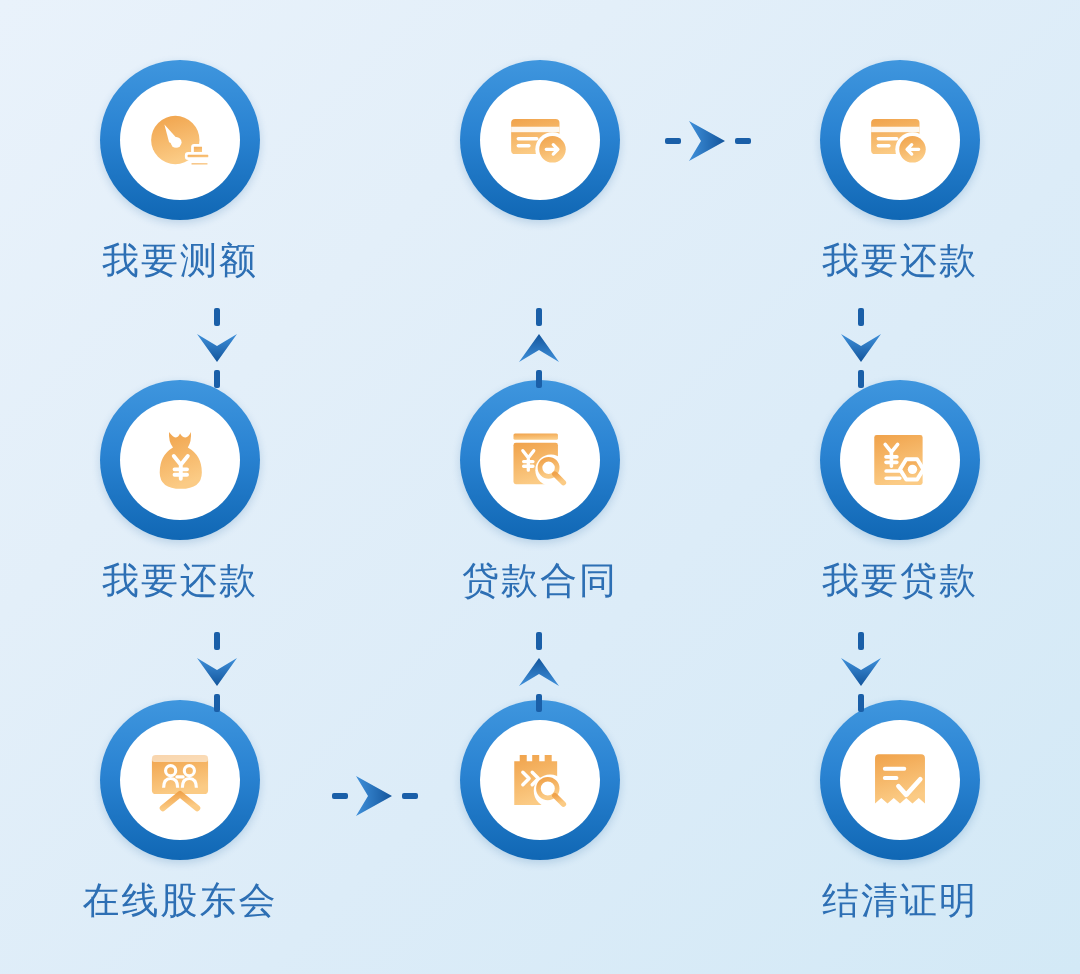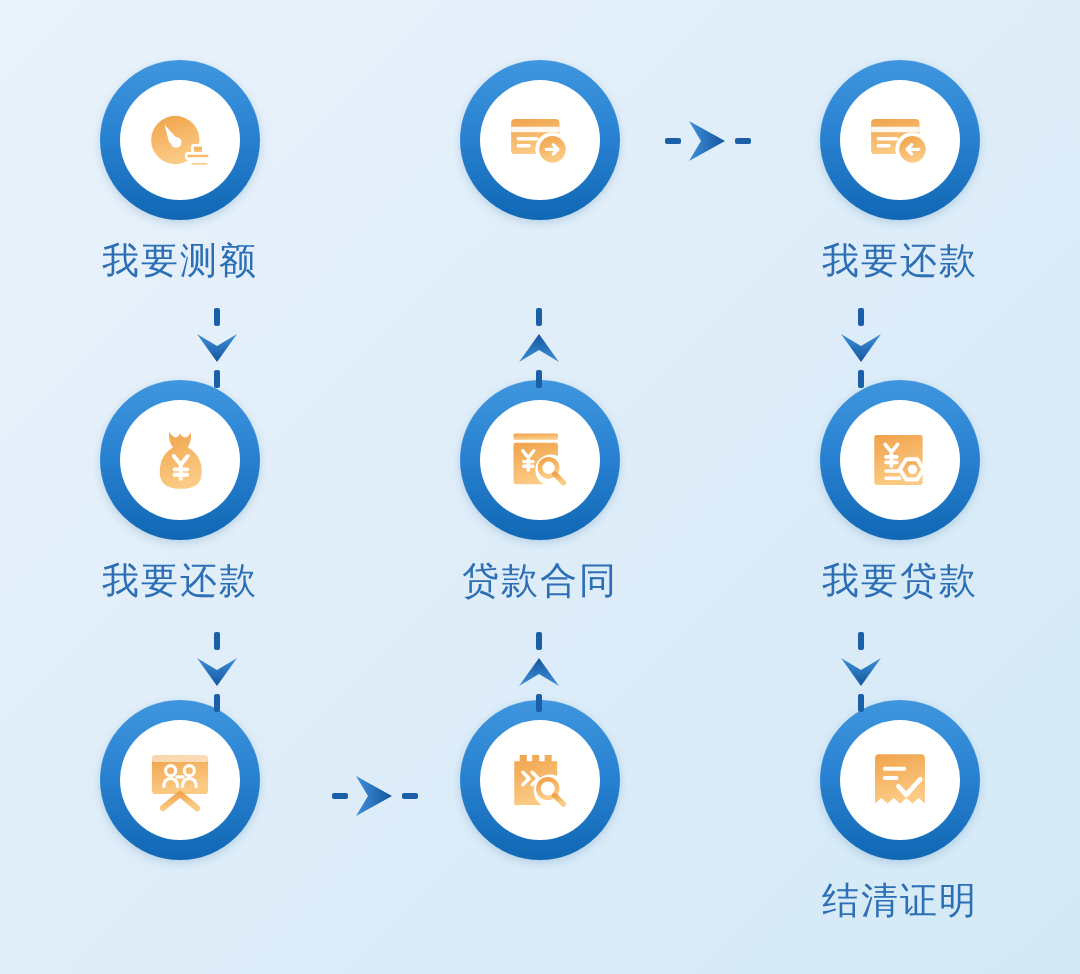--- a/index.html
+++ b/index.html
@@ -221,20 +221,21 @@
           <rect x="14" y="18" width="72" height="50" rx="5" fill="url(#g7)"></rect>
           <rect x="14" y="18" width="72" height="9" rx="3" fill="#ffffff" opacity="0.55"></rect>
           <circle cx="38" cy="38" r="6.5" fill="none" stroke="#ffffff" stroke-width="4"></circle>
           <circle cx="62" cy="38" r="6.5" fill="none" stroke="#ffffff" stroke-width="4"></circle>
           <path d="M29 60 q0 -12 9 -12 q9 0 9 12" fill="none" stroke="#ffffff" stroke-width="4"></path>
           <path d="M53 60 q0 -12 9 -12 q9 0 9 12" fill="none" stroke="#ffffff" stroke-width="4"></path>
           <rect x="44" y="44" width="12" height="4" rx="2" fill="#ffffff"></rect>
           <path d="M28 86 L50 68 L72 86" fill="none" stroke="url(#g7)" stroke-width="8" stroke-linecap="round" stroke-linejoin="round"></path>
         </svg>
       </div>
+      <div class="tile-label">在线股东会</div>
     </div>
 
     <div class="tile row3">
       <div class="badge">
         <svg viewBox="0 0 100 100">
           <defs>
             <linearGradient id="g8" x1="0" y1="0" x2="0.3" y2="1">
               <stop offset="0" stop-color="#f0a24a"></stop>
                 <stop offset="1" stop-color="#fbcb85"></stop>
             </linearGradient>

